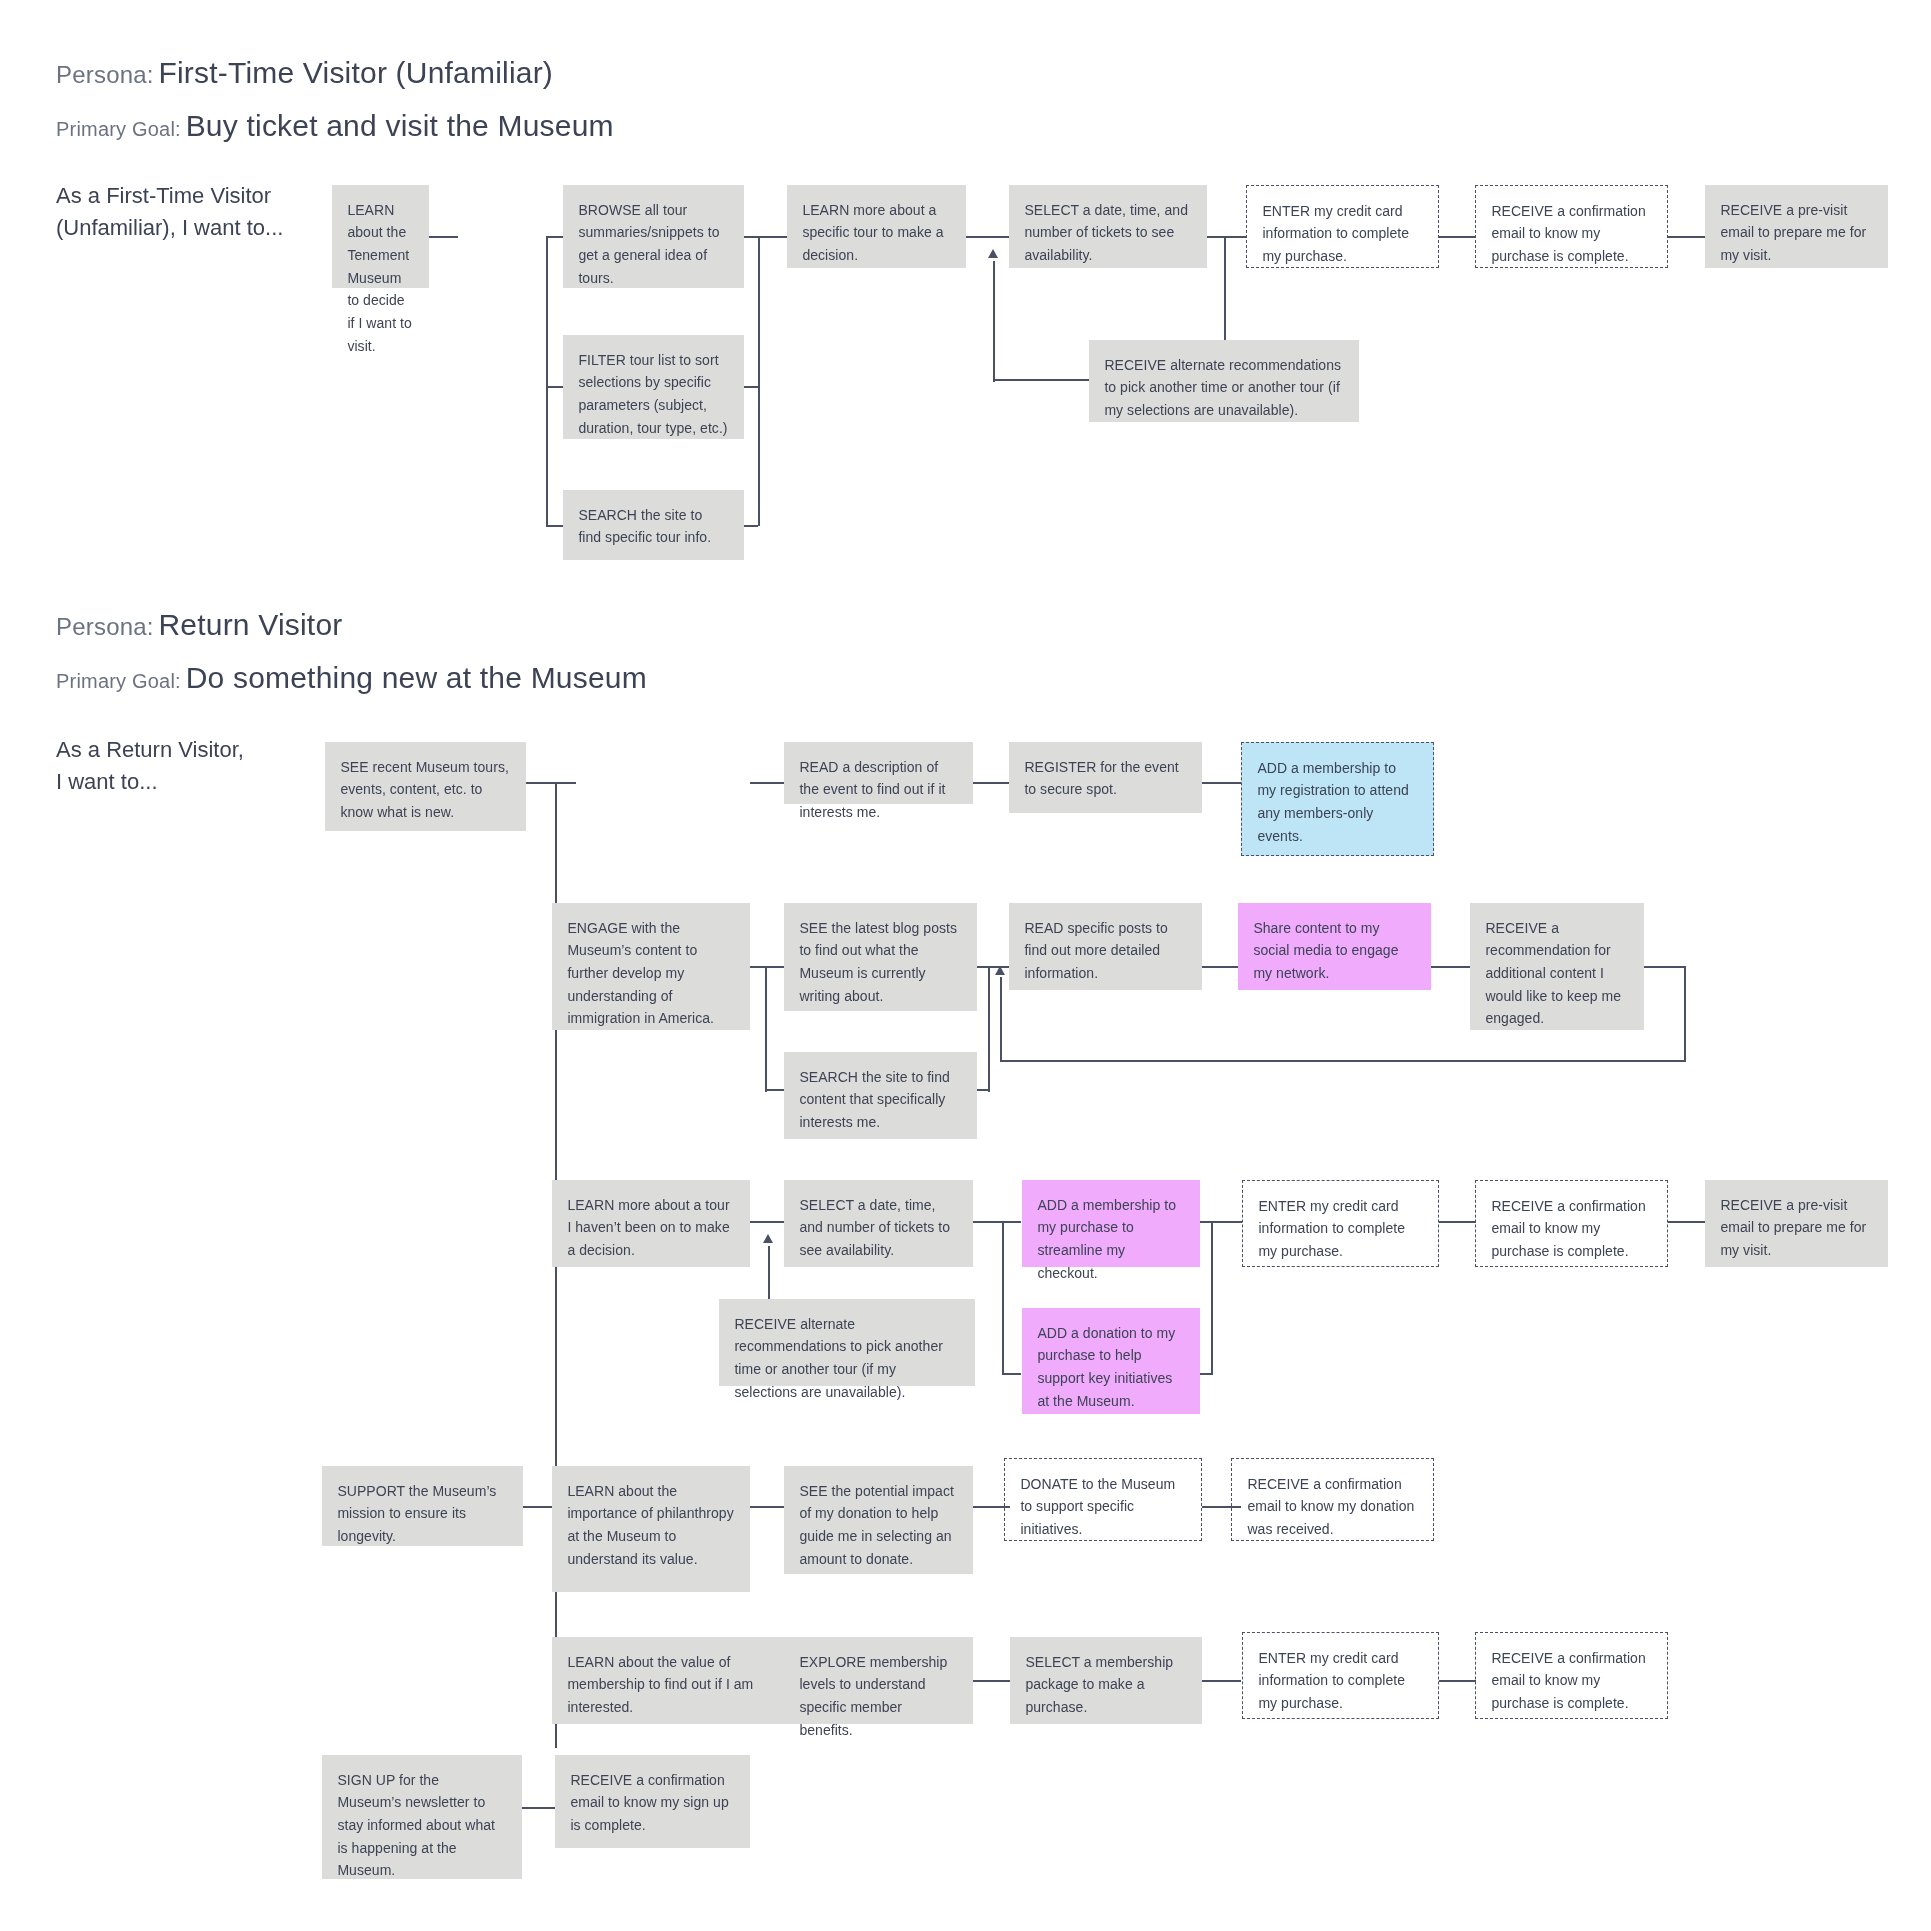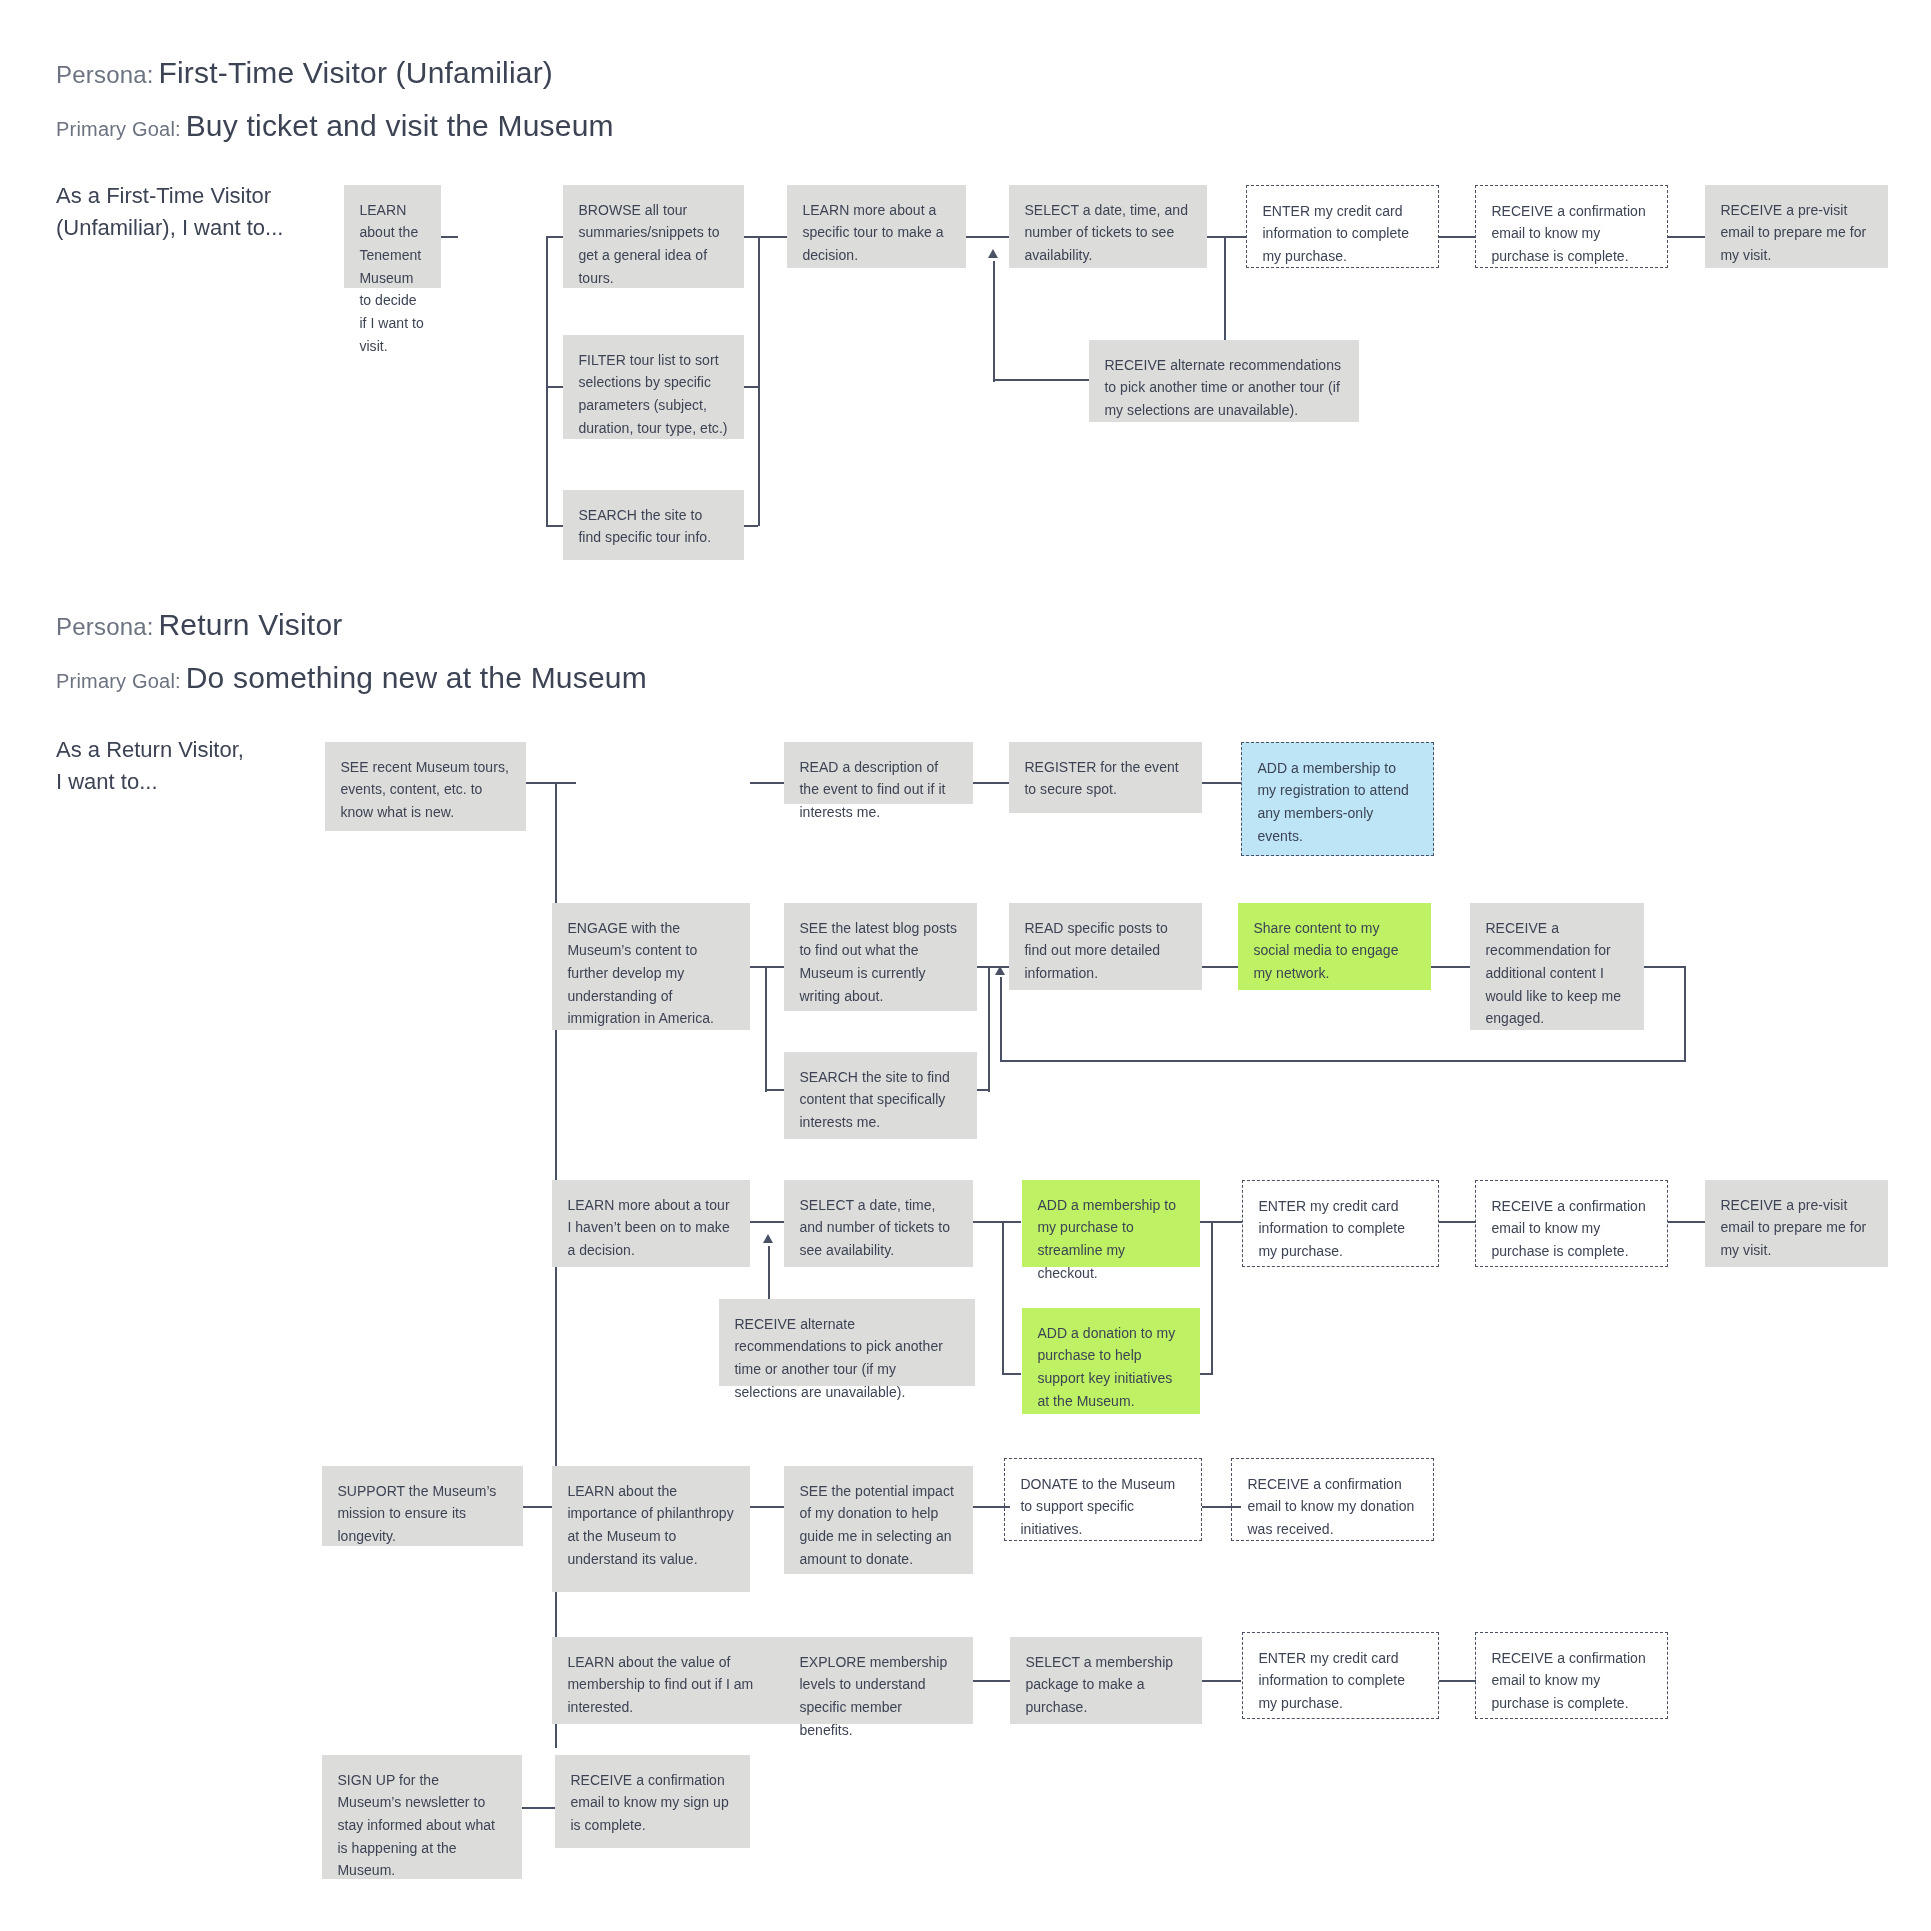--- a/index.html
+++ b/index.html
@@ -66,21 +66,21 @@
     font-size: 14px;
     line-height: 1.62;
     color: #3c4354;
     padding: 13.5px 15.4px 9.7px 15.4px;
     letter-spacing: 0.05px;
   }
   .node.solid {
     background: #dcdcda;
   }
   .node.blue {
-    background: #bef264;
+    background: #f0abfc;
   }
   .node.dashed {
     background: transparent;
     border: 1.9px dashed #4a5164;
   }
   .node.blue-dashed {
     background: #bde5f5;
     border: 1.9px dashed #4a5164;
   }
 
@@ -133,21 +133,21 @@
   <div class="line h" style="left:993px; top:379px; width:97px;"></div>
 
   <div class="line h" style="left:1207px; top:236px; width:39px;"></div>
   <div class="line v" style="left:1224px; top:236px; height:145px;"></div>
   <div class="line h" style="left:1224px; top:379px; width:58px;"></div>
 
   <div class="line h" style="left:1439px; top:236px; width:37px;"></div>
 
   <div class="line h" style="left:1668px; top:236px; width:37px;"></div>
 
-  <div class="node solid" style="left:344px; top:185px; width:97px; height:103px;">LEARN about the Tenement Museum to decide if I want to visit.</div>
+  <div class="node solid" style="left:332px; top:185px; width:97px; height:103px;">LEARN about the Tenement Museum to decide if I want to visit.</div>
   <div class="node solid" style="left:563px; top:185px; width:181px; height:103px;">BROWSE all tour summaries/snippets to get a general idea of tours.</div>
   <div class="node solid" style="left:563px; top:335px; width:181px; height:104px;">FILTER tour list to sort selections by specific parameters (subject, duration, tour type, etc.)</div>
   <div class="node solid" style="left:563px; top:490px; width:181px; height:70px;">SEARCH the site to find specific tour info.</div>
   <div class="node solid" style="left:787px; top:185px; width:179px; height:83px;">LEARN more about a specific tour to make a decision.</div>
   <div class="node solid" style="left:1009px; top:185px; width:198px; height:83px;">SELECT a date, time, and number of tickets to see availability.</div>
   <div class="node dashed" style="left:1246px; top:185px; width:193px; height:83px;">ENTER my credit card information to complete my purchase.</div>
   <div class="node dashed" style="left:1475px; top:185px; width:193px; height:83px;">RECEIVE a confirmation email to know my purchase is complete.</div>
   <div class="node solid" style="left:1705px; top:185px; width:183px; height:83px;">RECEIVE a pre-visit email to prepare me for my visit.</div>
   <div class="node solid" style="left:1089px; top:340px; width:270px; height:82px;">RECEIVE alternate recommendations to pick another time or another tour (if my selections are unavailable).</div>
 

